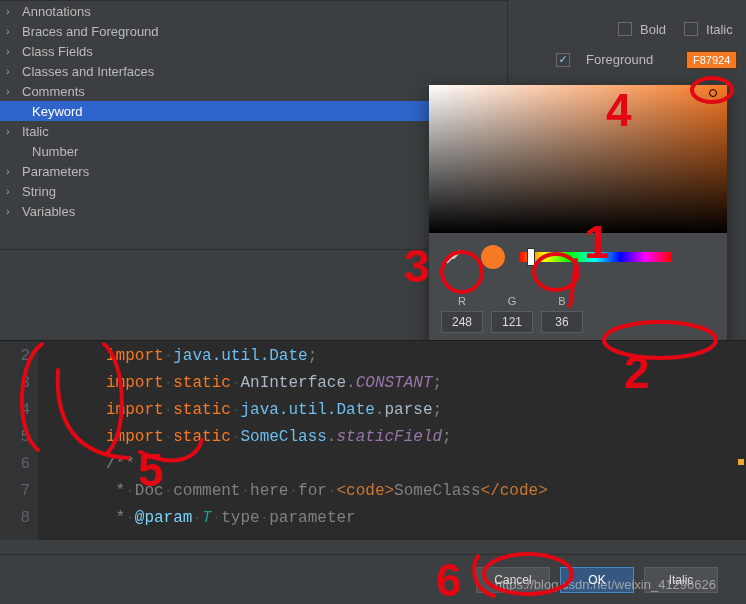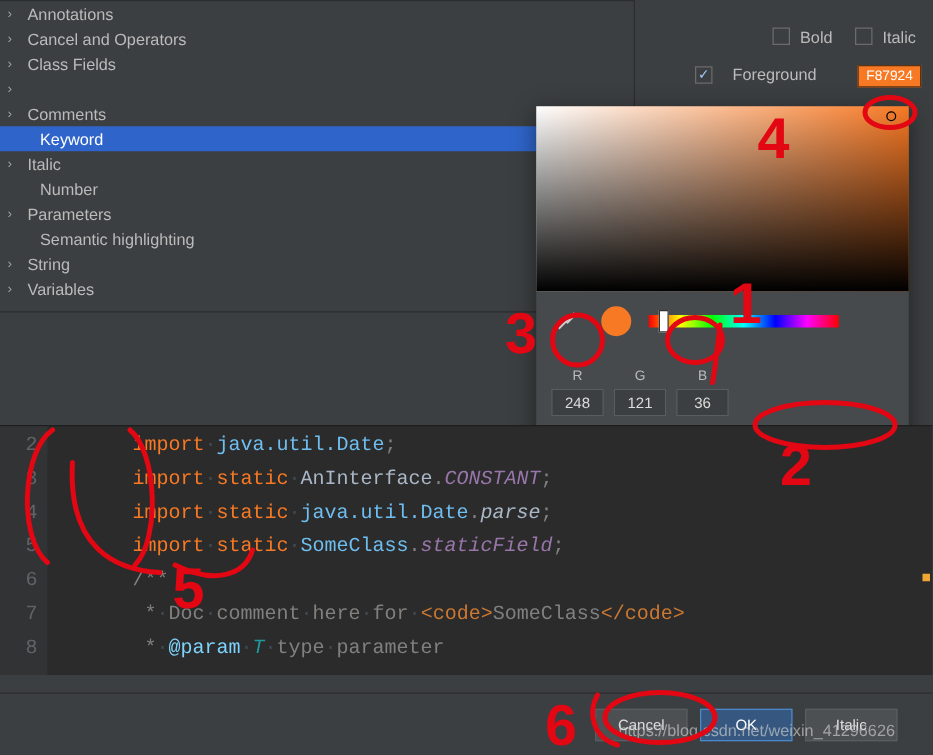--- a/index.html
+++ b/index.html
@@ -142,21 +142,21 @@
   }
   .code {
     position: absolute; left: 59px; top: 2px; line-height: 27px;
     color: #a9b7c6;
     margin-left: 47px;
   }
   .kw { color: #f87924; }
   .cls { color: #a9b7c6; }
   .pkg { color: #6fbef0; }
   .const { color: #9876aa; font-style: italic; }
-  .it { font-style: italic; }
+  .it { }
   .dim { color: #808080; }
   .tag { color: #cc7832; }
   .str { color: #7dd3fc; }
   .typ { color: #20999d; font-style: italic; }
   .ws { color: #3e4b52; }
   .ind {
     position: absolute; right: 2px; top: 118px;
     width: 6px; height: 6px; background: #f0a732;
   }
   .buttons {
@@ -201,52 +201,49 @@
 <body>
 
 <div class="top-area">
   <div class="tree" id="tree">
       <div class="tree-row">
         <span class="chev">›</span>
         <span class="label">Annotations</span>
       </div>
       <div class="tree-row">
         <span class="chev">›</span>
-        <span class="label">Cancel and Operators</span>
+        <span class="label">Braces and Foreground</span>
       </div>
       <div class="tree-row">
         <span class="chev">›</span>
         <span class="label">Class Fields</span>
       </div>
       <div class="tree-row">
         <span class="chev">›</span>
+        <span class="label">Classes and Interfaces</span>
       </div>
       <div class="tree-row">
         <span class="chev">›</span>
         <span class="label">Comments</span>
       </div>
       <div class="tree-row selected child">
         <span class="chev"></span>
         <span class="label">Keyword</span>
       </div>
       <div class="tree-row">
         <span class="chev">›</span>
         <span class="label">Italic</span>
       </div>
       <div class="tree-row child">
         <span class="chev"></span>
         <span class="label">Number</span>
       </div>
       <div class="tree-row">
         <span class="chev">›</span>
         <span class="label">Parameters</span>
-      </div>
-      <div class="tree-row child">
-        <span class="chev"></span>
-        <span class="label">Semantic highlighting</span>
       </div>
       <div class="tree-row">
         <span class="chev">›</span>
         <span class="label">String</span>
       </div>
       <div class="tree-row">
         <span class="chev">›</span>
         <span class="label">Variables</span>
       </div>
     </div>

